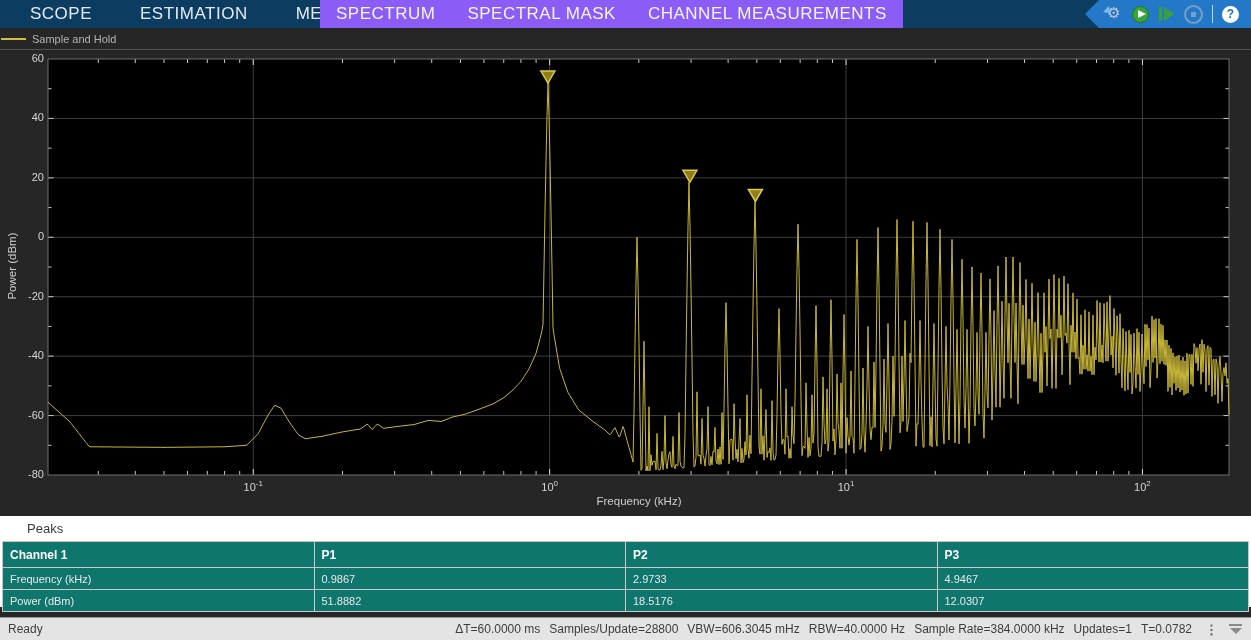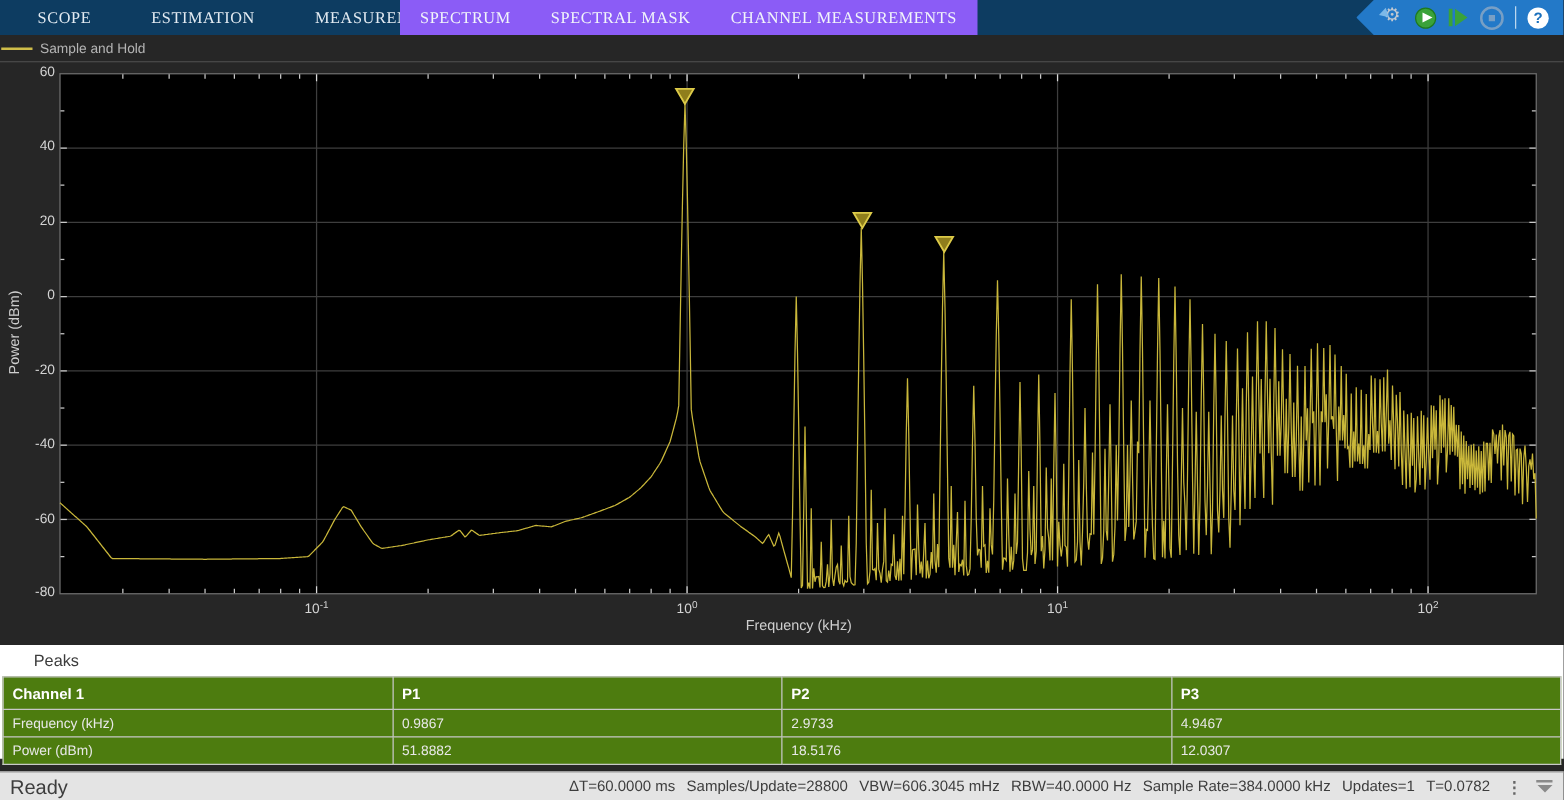--- a/index.html
+++ b/index.html
@@ -3,21 +3,21 @@
 <meta charset="utf-8">
 <style>
   html,body{margin:0;padding:0;background:#262626;width:1251px;height:640px;overflow:hidden;
     font-family:"Liberation Sans", sans-serif;}
   .root{position:relative;width:1251px;height:640px;background:#262626;}
 
   
   .toolstrip{position:absolute;left:0;top:0;width:1251px;height:28px;background:#0d3c61;}
   .tabs-left{position:absolute;left:6px;top:0;height:28px;display:flex;}
   .tabs-context{position:absolute;left:320px;top:0;height:28px;display:flex;background:#8b5cf6;}
-  .tab{padding:0 24px;line-height:28px;font-size:13px;color:#e3ebf2;letter-spacing:.5px;white-space:nowrap;cursor:default;font-family:Liberation Serif, serif;}
+  .tab{padding:0 24px;line-height:28px;font-size:17px;color:#e3ebf2;letter-spacing:.5px;white-space:nowrap;cursor:default;}
   .tabs-context .tab{padding:0 16px;color:#f2f6fa;}
   .toolstrip-right{position:absolute;right:0;top:0;height:28px;width:166px;background:#2379c8;
     clip-path:polygon(14px 0,100% 0,100% 100%,14px 100%,0 50%);
     display:flex;align-items:center;gap:9px;padding-left:22px;box-sizing:border-box;}
   .icon-gear{font-size:15px;color:#c3c9d1;line-height:16px;position:relative;width:16px;height:18px;}
   .gear-flag{position:absolute;left:-4px;top:2px;width:0;height:0;border-top:4px solid transparent;
     border-bottom:4px solid transparent;border-right:7px solid #7db9e8;transform:rotate(-18deg);}
   .icon-run{width:17px;height:17px;border-radius:50%;background:#3aa23a;border:1px solid #1e7a1e;position:relative;box-sizing:border-box;}
   .play-tri{position:absolute;left:5px;top:3px;width:0;height:0;border-left:8px solid #fff;
     border-top:4.5px solid transparent;border-bottom:4.5px solid transparent;}
@@ -43,30 +43,30 @@
   .ylabel{position:absolute;left:-33px;top:210px;width:90px;text-align:center;color:#cfcfcf;
     font-size:11.5px;transform:rotate(-90deg);}
   .xlabel{position:absolute;left:559px;top:445px;width:160px;text-align:center;color:#cfcfcf;font-size:11.5px;}
   .ytick{position:absolute;left:12px;width:32px;text-align:right;color:#d4d4d4;font-size:11px;}
   .xtick{position:absolute;width:44px;text-align:center;color:#d4d4d4;font-size:11px;top:429px;}
   .xtick sup{font-size:8px;}
 
   
   .peaks-panel{position:absolute;left:0;top:516px;width:1251px;height:91px;background:#ffffff;}
   .peaks-title{position:absolute;left:27px;top:5px;color:#3c3c3c;font-size:13px;}
-  .peaks-table{position:absolute;left:2px;top:25px;width:1247px;border-collapse:collapse;background:#4d7c0f;
+  .peaks-table{position:absolute;left:2px;top:25px;width:1247px;border-collapse:collapse;background:#0f766e;
     table-layout:fixed;border:1px solid #c8c8c8;}
   .peaks-table th{font-weight:bold;font-size:12px;color:#fff;text-align:left;height:25px;
     border:1px solid #c8c8c8;padding:0 0 0 7px;}
   .peaks-table td{font-size:11px;color:#e8e8e8;height:21px;border:1px solid #c8c8c8;padding:0 0 0 7px;}
 
   
   .statusbar{position:absolute;left:0;top:617px;width:1251px;height:23px;background:#e4e4e4;
     border-top:1px solid #979797;box-sizing:border-box;}
-  .status-left{position:absolute;left:8px;top:4px;color:#3d3d3d;font-size:16px;}
+  .status-left{position:absolute;left:8px;top:4px;color:#3d3d3d;font-size:12px;}
   .status-right{position:absolute;right:5px;top:0;height:22px;display:flex;align-items:center;color:#3d3d3d;font-size:12px;}
   #status-stats span{margin-right:9px;}
   .dots-icon{color:#666;font-weight:bold;font-size:13px;margin:0 10px 0 4px;letter-spacing:1px;}
   .collapse-icon{width:13px;display:inline-block;margin-right:4px;}
   .ci-line{display:block;height:2px;background:#8a8a8a;margin-bottom:2px;}
   .ci-tri{display:block;width:0;height:0;border-left:6.5px solid transparent;border-right:6.5px solid transparent;
     border-top:6px solid #8a8a8a;margin:0 auto;}
 </style>
 </head>
 <body>

